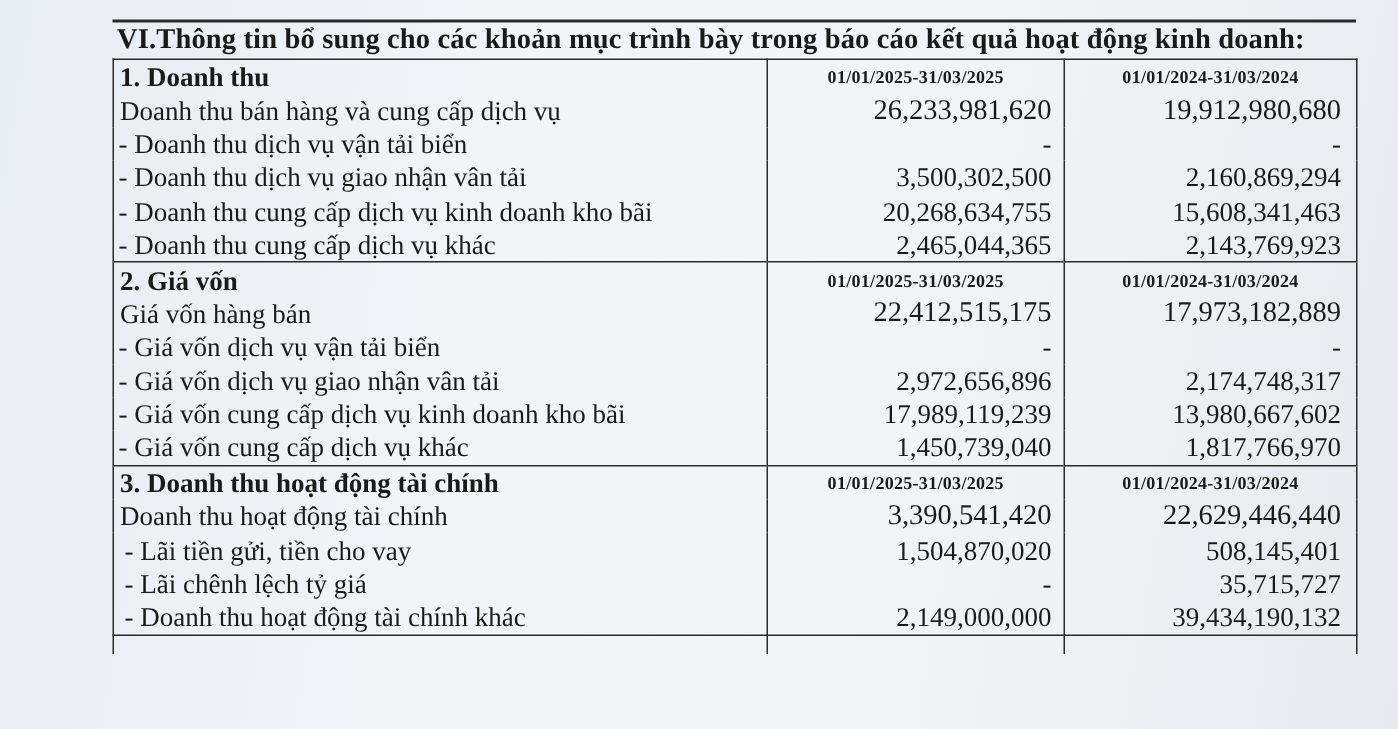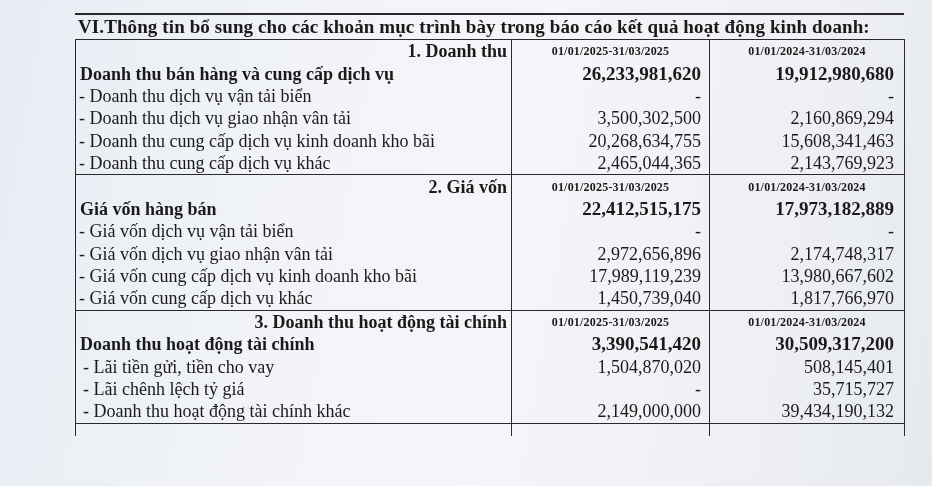--- a/index.html
+++ b/index.html
@@ -54,30 +54,29 @@
       padding-right: 8px;
       margin-top: 12px;
     }
     td.num.c3 { padding-right: 10px; padding-left: 17px; }
     tr.section-head td {
       border-top: 1.5px solid #2a2a2a;
     }
     tr.section-head td.label {
       font-weight: bold;
       font-size: 18px;
-      text-align: right;
     }
     tr.section-head td.period {
       text-align: center;
       font-weight: bold;
       font-size: 12px;
       letter-spacing: 0.2px;
     }
     tr.total td {
-      font-weight: bold;
+      font-weight: normal;
     }
     tr.total td.num {
       font-size: 19px;
     }
     tr.item td.label {
       padding-left: 3px;
     }
     tr.item.indent td.label {
       padding-left: 7px;
     }
@@ -167,21 +166,21 @@
       </tr>
 
       <tr class="section-head">
         <td class="label">3. Doanh thu hoạt động tài chính</td>
         <td class="period">01/01/2025-31/03/2025</td>
         <td class="period">01/01/2024-31/03/2024</td>
       </tr>
       <tr class="total">
         <td class="label">Doanh thu hoạt động tài chính</td>
         <td class="num">3,390,541,420</td>
-        <td class="num c3">30,509,317,200</td>
+        <td class="num c3">22,629,446,440</td>
       </tr>
       <tr class="item indent">
         <td class="label"> - Lãi tiền gửi, tiền cho vay</td>
         <td class="num">1,504,870,020</td>
         <td class="num c3">508,145,401</td>
       </tr>
       <tr class="item indent">
         <td class="label"> - Lãi chênh lệch tỷ giá</td>
         <td class="num dash">-</td>
         <td class="num c3">35,715,727</td>

